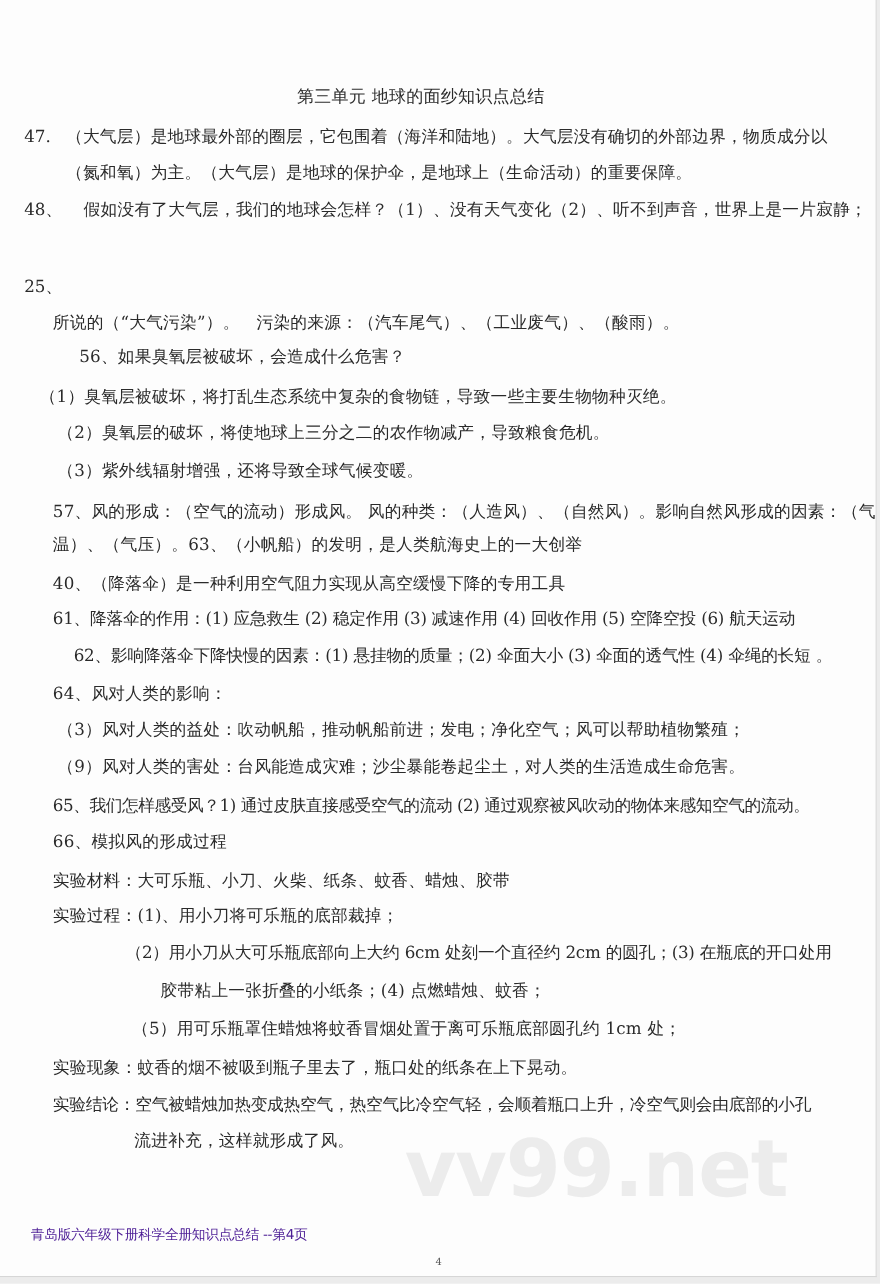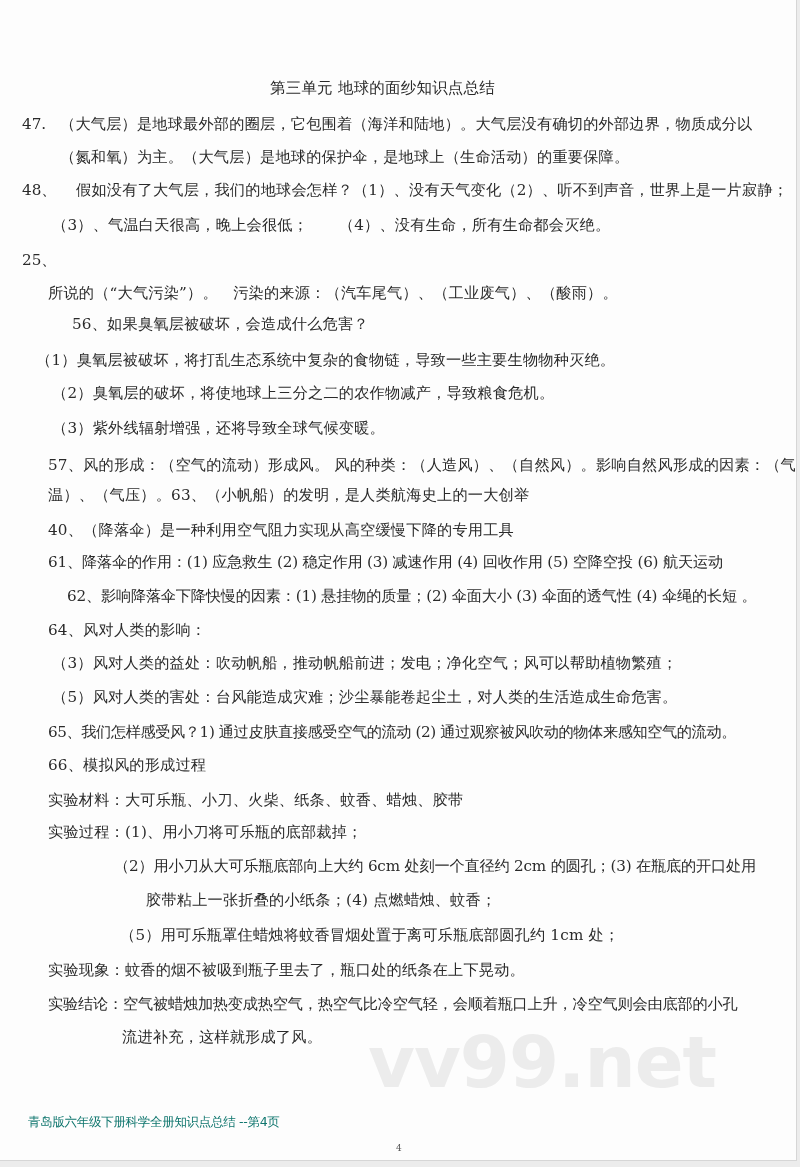--- a/index.html
+++ b/index.html
@@ -15,59 +15,58 @@
     position: absolute; white-space: nowrap; font-size: 15.2px; line-height: 20px; letter-spacing: 0.2px;
   }
   .title { font-size: 15.5px; }
   .num { position: absolute; white-space: nowrap; font-size: 15.2px; line-height: 20px; }
   .watermark {
     position: absolute; left: 368px; top: 1022px; font-family: "DejaVu Sans", sans-serif;
     font-weight: bold; font-size: 72px; line-height: 80px; color: #ececec; letter-spacing: -1px;
   }
   .footer {
     position: absolute; left: 28px; top: 1113px; font-family: "DejaVu Sans", sans-serif;
-    font-size: 12.5px; line-height: 18px; color: #0f766e; white-space: nowrap; letter-spacing: -0.3px;
+    font-size: 12.5px; line-height: 18px; color: #4c1d95; white-space: nowrap; letter-spacing: -0.3px;
   }
   .pagenum {
     position: absolute; left: 396px; top: 1142px; font-size: 9px; color: #555; line-height: 12px;
   }
 </style>
 </head>
 <body>
 
 <div class="page">
 
   <div class="line title" style="left:270px; top:78px;">第三单元 地球的面纱知识点总结</div>
 
   <div class="num" style="left:22px; top:114px;">47.</div>
   <div class="line" style="left:60px; top:114px;">（大气层）是地球最外部的圈层，它包围着（海洋和陆地）。大气层没有确切的外部边界，物质成分以</div>
   <div class="line" style="left:60px; top:147px;">（氮和氧）为主。（大气层）是地球的保护伞，是地球上（生命活动）的重要保障。</div>
 
   <div class="num" style="left:22px; top:180px;">48、</div>
   <div class="line" style="left:76px; top:180px;">假如没有了大气层，我们的地球会怎样？（1）、没有天气变化（2）、听不到声音，世界上是一片寂静；</div>
-  <div class="line" style="left:52px; top:215px;">（3）、气温白天很高，晚上会很低；　　（4）、没有生命，所有生命都会灭绝。</div>
 
   <div class="num" style="left:22px; top:250px;">25、</div>
   <div class="line" style="left:48px; top:283px;">所说的（“大气污染”）。　污染的来源：（汽车尾气）、（工业废气）、（酸雨）。</div>
 
   <div class="line" style="left:48px; top:314px;margin-left:24px;">56、如果臭氧层被破坏，会造成什么危害？</div>
   <div class="line" style="left:36px; top:350px;">（1）臭氧层被破坏，将打乱生态系统中复杂的食物链，导致一些主要生物物种灭绝。</div>
   <div class="line" style="left:52px; top:383px;">（2）臭氧层的破坏，将使地球上三分之二的农作物减产，导致粮食危机。</div>
   <div class="line" style="left:52px; top:418px;">（3）紫外线辐射增强，还将导致全球气候变暖。</div>
 
   <div class="line" style="left:48px; top:455px;">57、风的形成：（空气的流动）形成风。 风的种类：（人造风）、（自然风）。影响自然风形成的因素：（气</div>
   <div class="line" style="left:48px; top:485px;">温）、（气压）。63、（小帆船）的发明，是人类航海史上的一大创举</div>
 
   <div class="line" style="left:48px; top:520px;">40、（降落伞）是一种利用空气阻力实现从高空缓慢下降的专用工具</div>
   <div class="line" style="left:48px; top:552px; letter-spacing:-0.2px;">61、降落伞的作用：(1) 应急救生 (2) 稳定作用 (3) 减速作用 (4) 回收作用 (5) 空降空投 (6) 航天运动</div>
   <div class="line" style="left:48px; top:586px; letter-spacing:-0.2px;margin-left:19px;">62、影响降落伞下降快慢的因素：(1) 悬挂物的质量；(2) 伞面大小 (3) 伞面的透气性 (4) 伞绳的长短 。</div>
 
   <div class="line" style="left:48px; top:620px;">64、风对人类的影响：</div>
   <div class="line" style="left:52px; top:653px;">（3）风对人类的益处：吹动帆船，推动帆船前进；发电；净化空气；风可以帮助植物繁殖；</div>
-  <div class="line" style="left:52px; top:687px;">（5）风对人类的害处：台风能造成灾难；沙尘暴能卷起尘土，对人类的生活造成生命危害。</div>
+  <div class="line" style="left:52px; top:687px;">（9）风对人类的害处：台风能造成灾难；沙尘暴能卷起尘土，对人类的生活造成生命危害。</div>
 
   <div class="line" style="left:48px; top:722px; letter-spacing:-0.4px;">65、我们怎样感受风？1) 通过皮肤直接感受空气的流动 (2) 通过观察被风吹动的物体来感知空气的流动。</div>
 
   <div class="line" style="left:48px; top:755px;">66、模拟风的形成过程</div>
   <div class="line" style="left:48px; top:790px;">实验材料：大可乐瓶、小刀、火柴、纸条、蚊香、蜡烛、胶带</div>
   <div class="line" style="left:48px; top:822px;">实验过程：(1)、用小刀将可乐瓶的底部裁掉；</div>
   <div class="line" style="left:114px; top:856px; letter-spacing:-0.2px;">（2）用小刀从大可乐瓶底部向上大约 6cm 处刻一个直径约 2cm 的圆孔；(3) 在瓶底的开口处用</div>
   <div class="line" style="left:146px; top:890px;">胶带粘上一张折叠的小纸条；(4) 点燃蜡烛、蚊香；</div>
   <div class="line" style="left:120px; top:925px;">（5）用可乐瓶罩住蜡烛将蚊香冒烟处置于离可乐瓶底部圆孔约 1cm 处；</div>
   <div class="line" style="left:48px; top:960px;">实验现象：蚊香的烟不被吸到瓶子里去了，瓶口处的纸条在上下晃动。</div>

